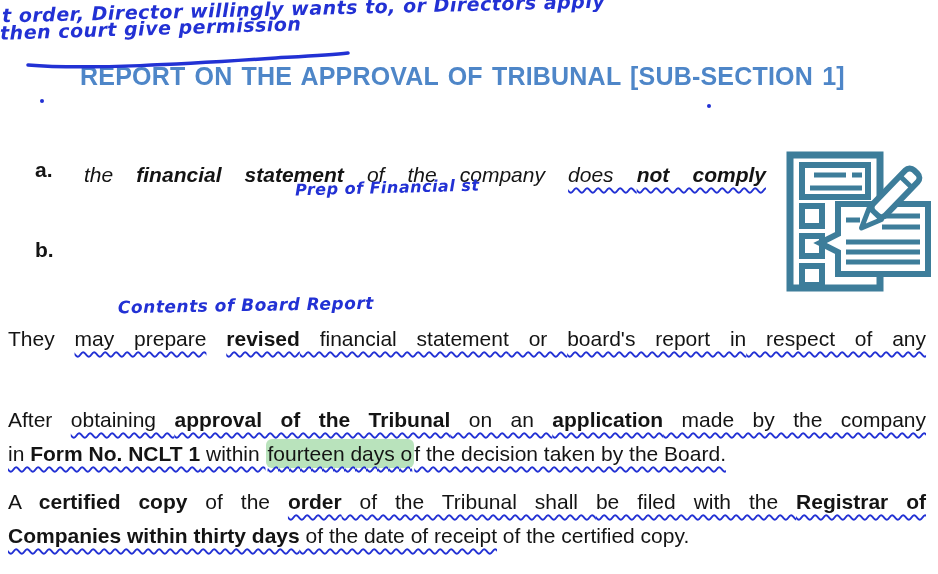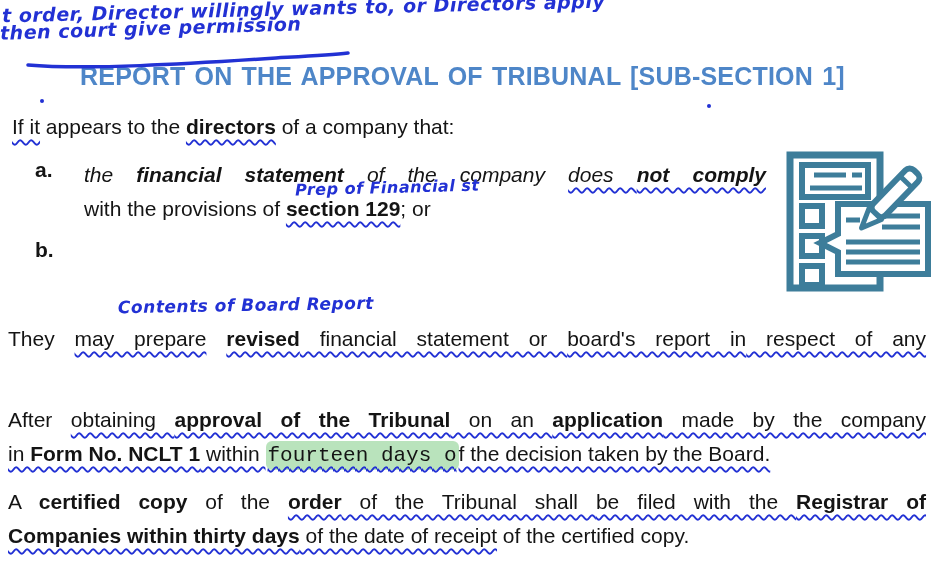--- a/index.html
+++ b/index.html
@@ -56,21 +56,20 @@
     text-decoration-line:underline;
     text-decoration-style:wavy;
     text-decoration-color:var(--ink);
     text-decoration-thickness:2px;
     text-underline-offset:5px;
   }
   .hl{
     background:var(--hl);
     border-radius:6px;
     padding:3px 2px;
-    font-family:Liberation Mono, monospace;
   }
   .intro{position:absolute;left:12px;top:110px;}
   .item-label{position:absolute;left:35px;font-size:21px;font-weight:700;}
   .label-a{top:158px;}
   .label-b{top:238px;}
   .item-text{position:absolute;left:84px;}
   .item-a-text{top:158px;}
   .item-b-text{top:238px;}
   .para{position:absolute;left:8px;width:922px;}
   .para-revised{top:322px;}
@@ -87,26 +86,24 @@
   <div class="hw hw-top1">t order, Director willingly wants to, or Directors apply</div>
   <div class="hw hw-top2">then court give permission</div>
 
   <div class="title-line title-2">REPORT ON THE APPROVAL OF TRIBUNAL [SUB-SECTION 1]</div>
   <svg class="swoosh" width="330" height="20" viewBox="0 0 330 20">
     <path d="M2 15 C 60 20, 160 14, 250 8 C 285 6, 305 5, 322 3" fill="none" stroke="#2231d4" stroke-width="3.5" stroke-linecap="round"></path>
   </svg>
   <div class="ink-dot dot-1"></div>
   <div class="ink-dot dot-2"></div>
 
-  <div class="bodyline intro"><span class="u">If it</span><span> appears to the </span><span class="b u">directors</span><span> of a company that:</span></div>
 
   <div class="item-label label-a">a.</div>
   <div class="item-text item-a-text">
     <div class="bodyline fit-item"><span>the </span><span class="b">financial statement</span><span> of the company </span><span class="u">does </span><span class="b u">not comply</span></div>
-    <div class="bodyline"><span>with the provisions of </span><span class="b u">section 129</span><span>; or</span></div>
   </div>
   <div class="hw hw-note-a">Prep of Financial st</div>
 
   <div class="item-label label-b">b.</div>
   <div class="hw hw-note-b">Contents of Board Report</div>
 
   <div class="para para-revised">
     <div class="bodyline fit"><span>They </span><span class="u">may prepare</span><span> </span><span class="b u">revised</span><span class="u"> financial statement</span><span class="u"> or </span><span class="u">board's report in</span><span class="u"> respect of any</span></div>
   </div>
 

